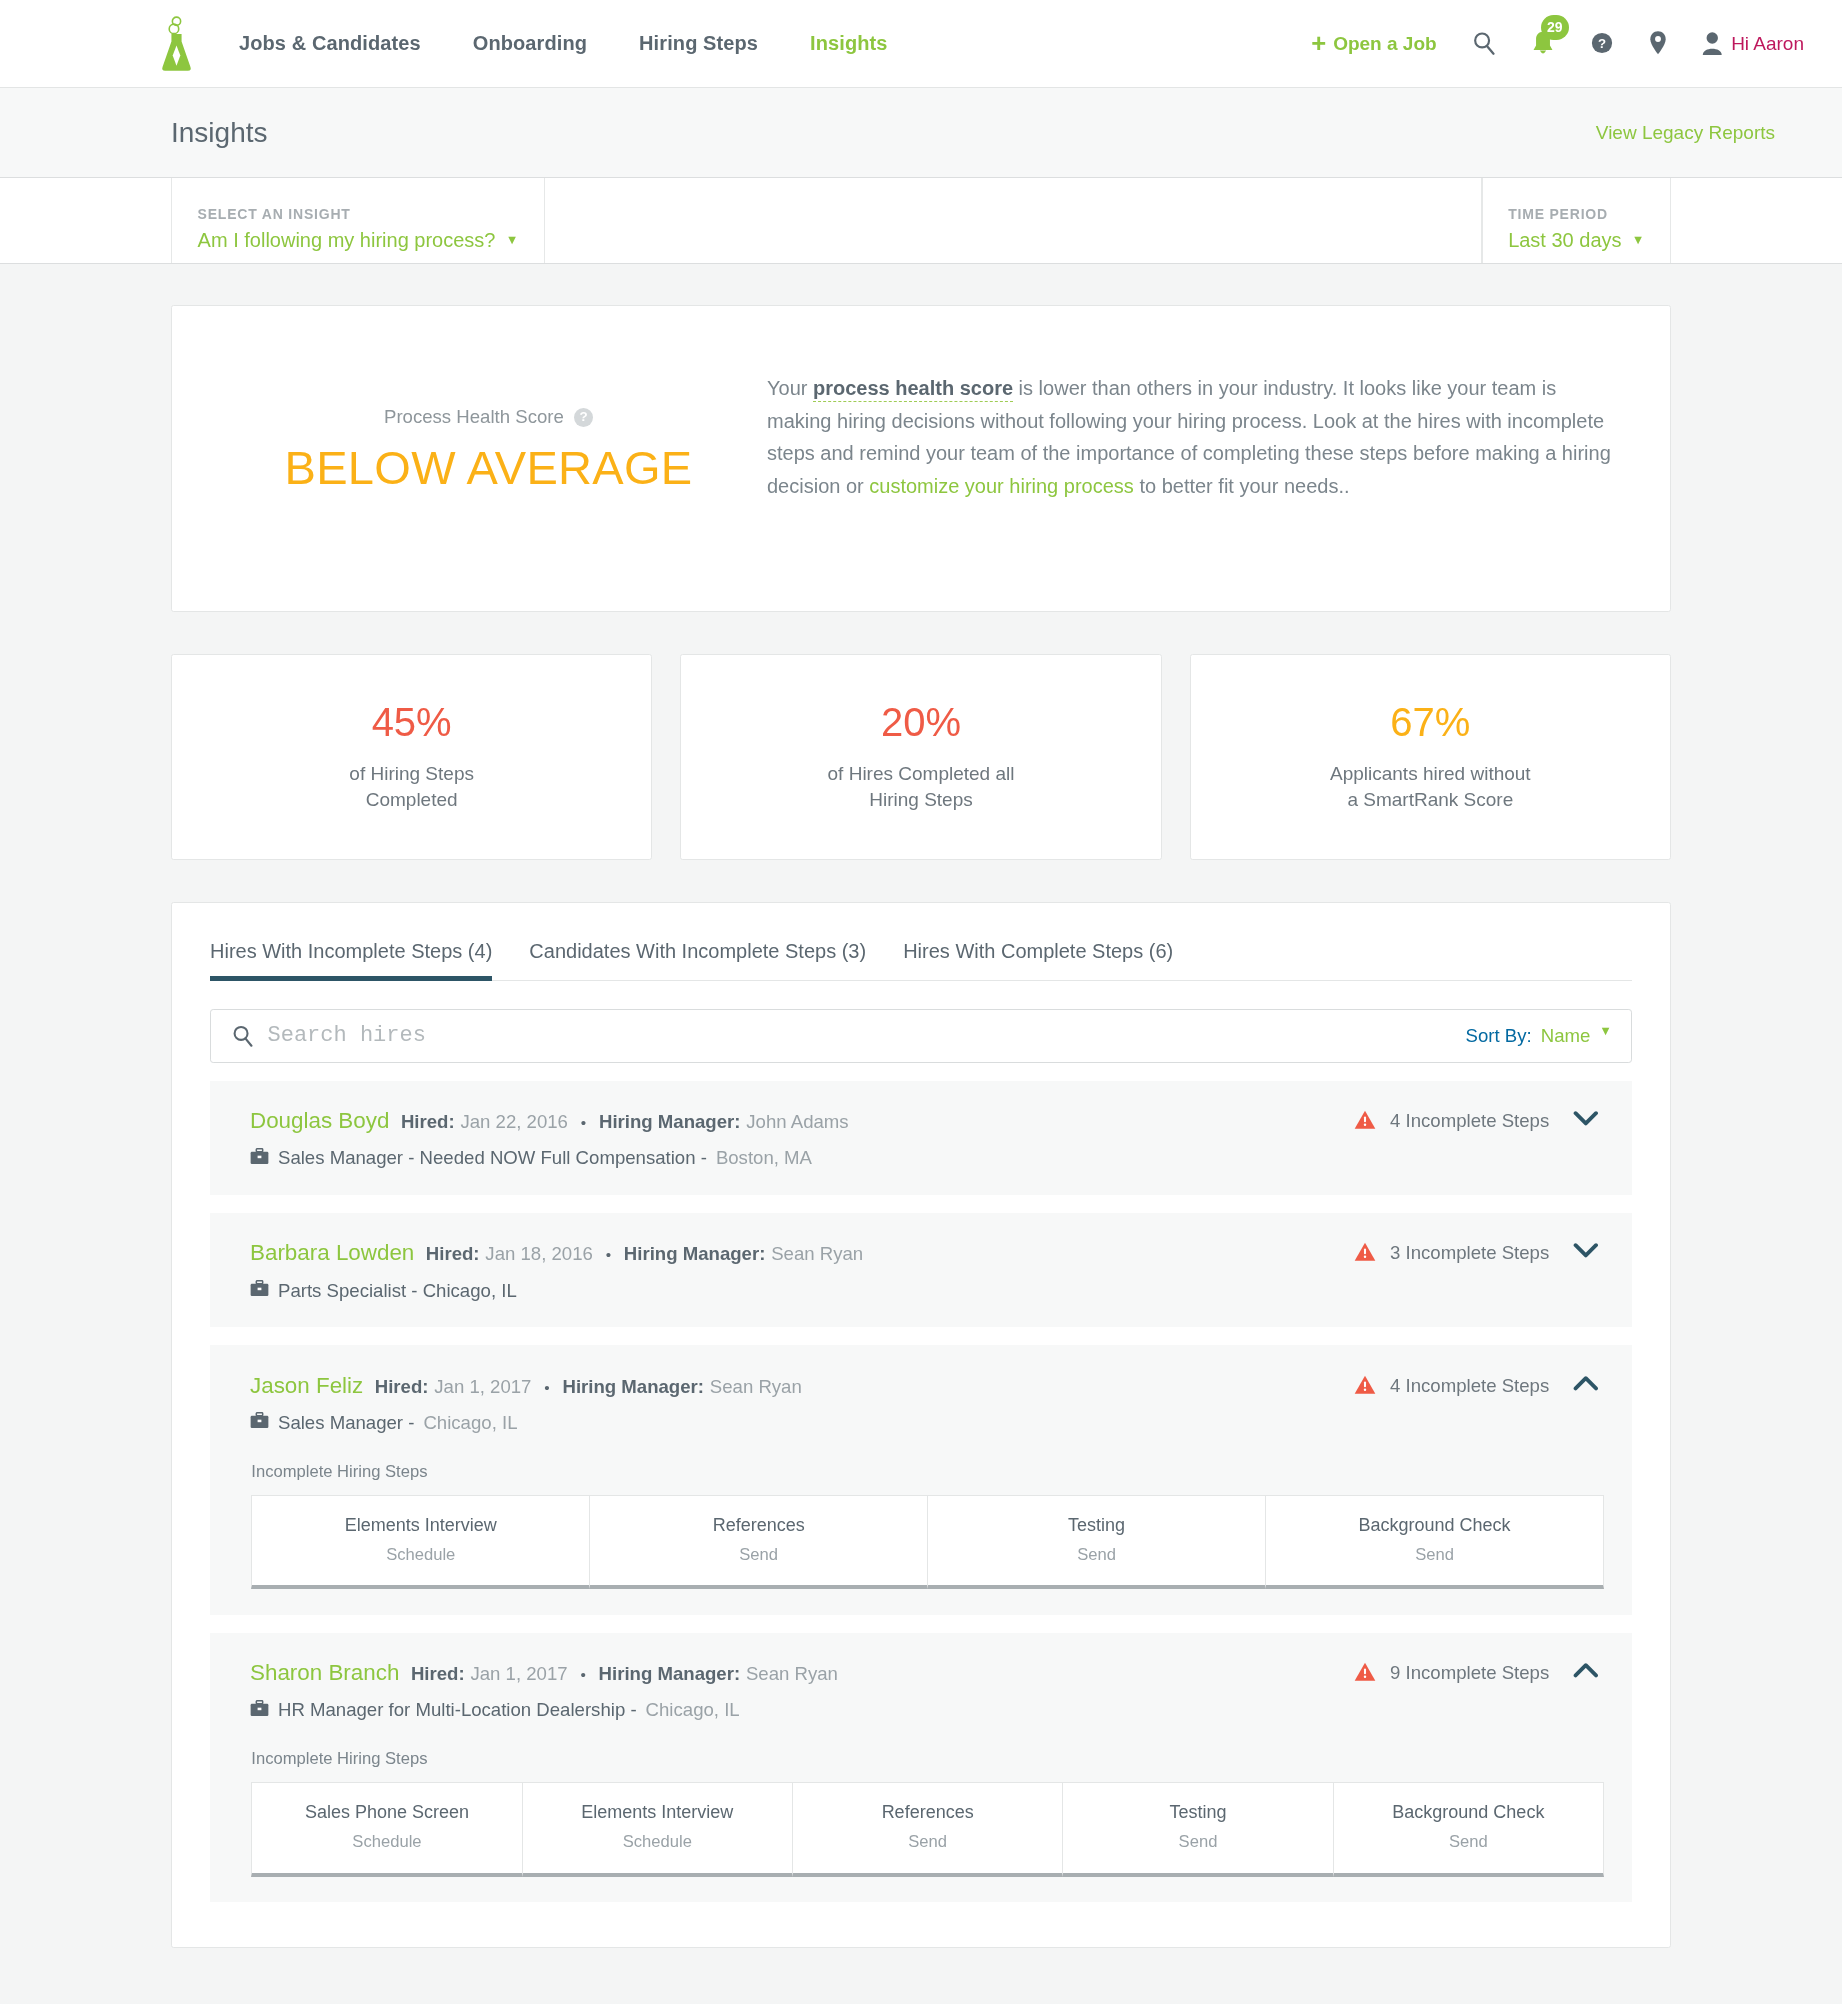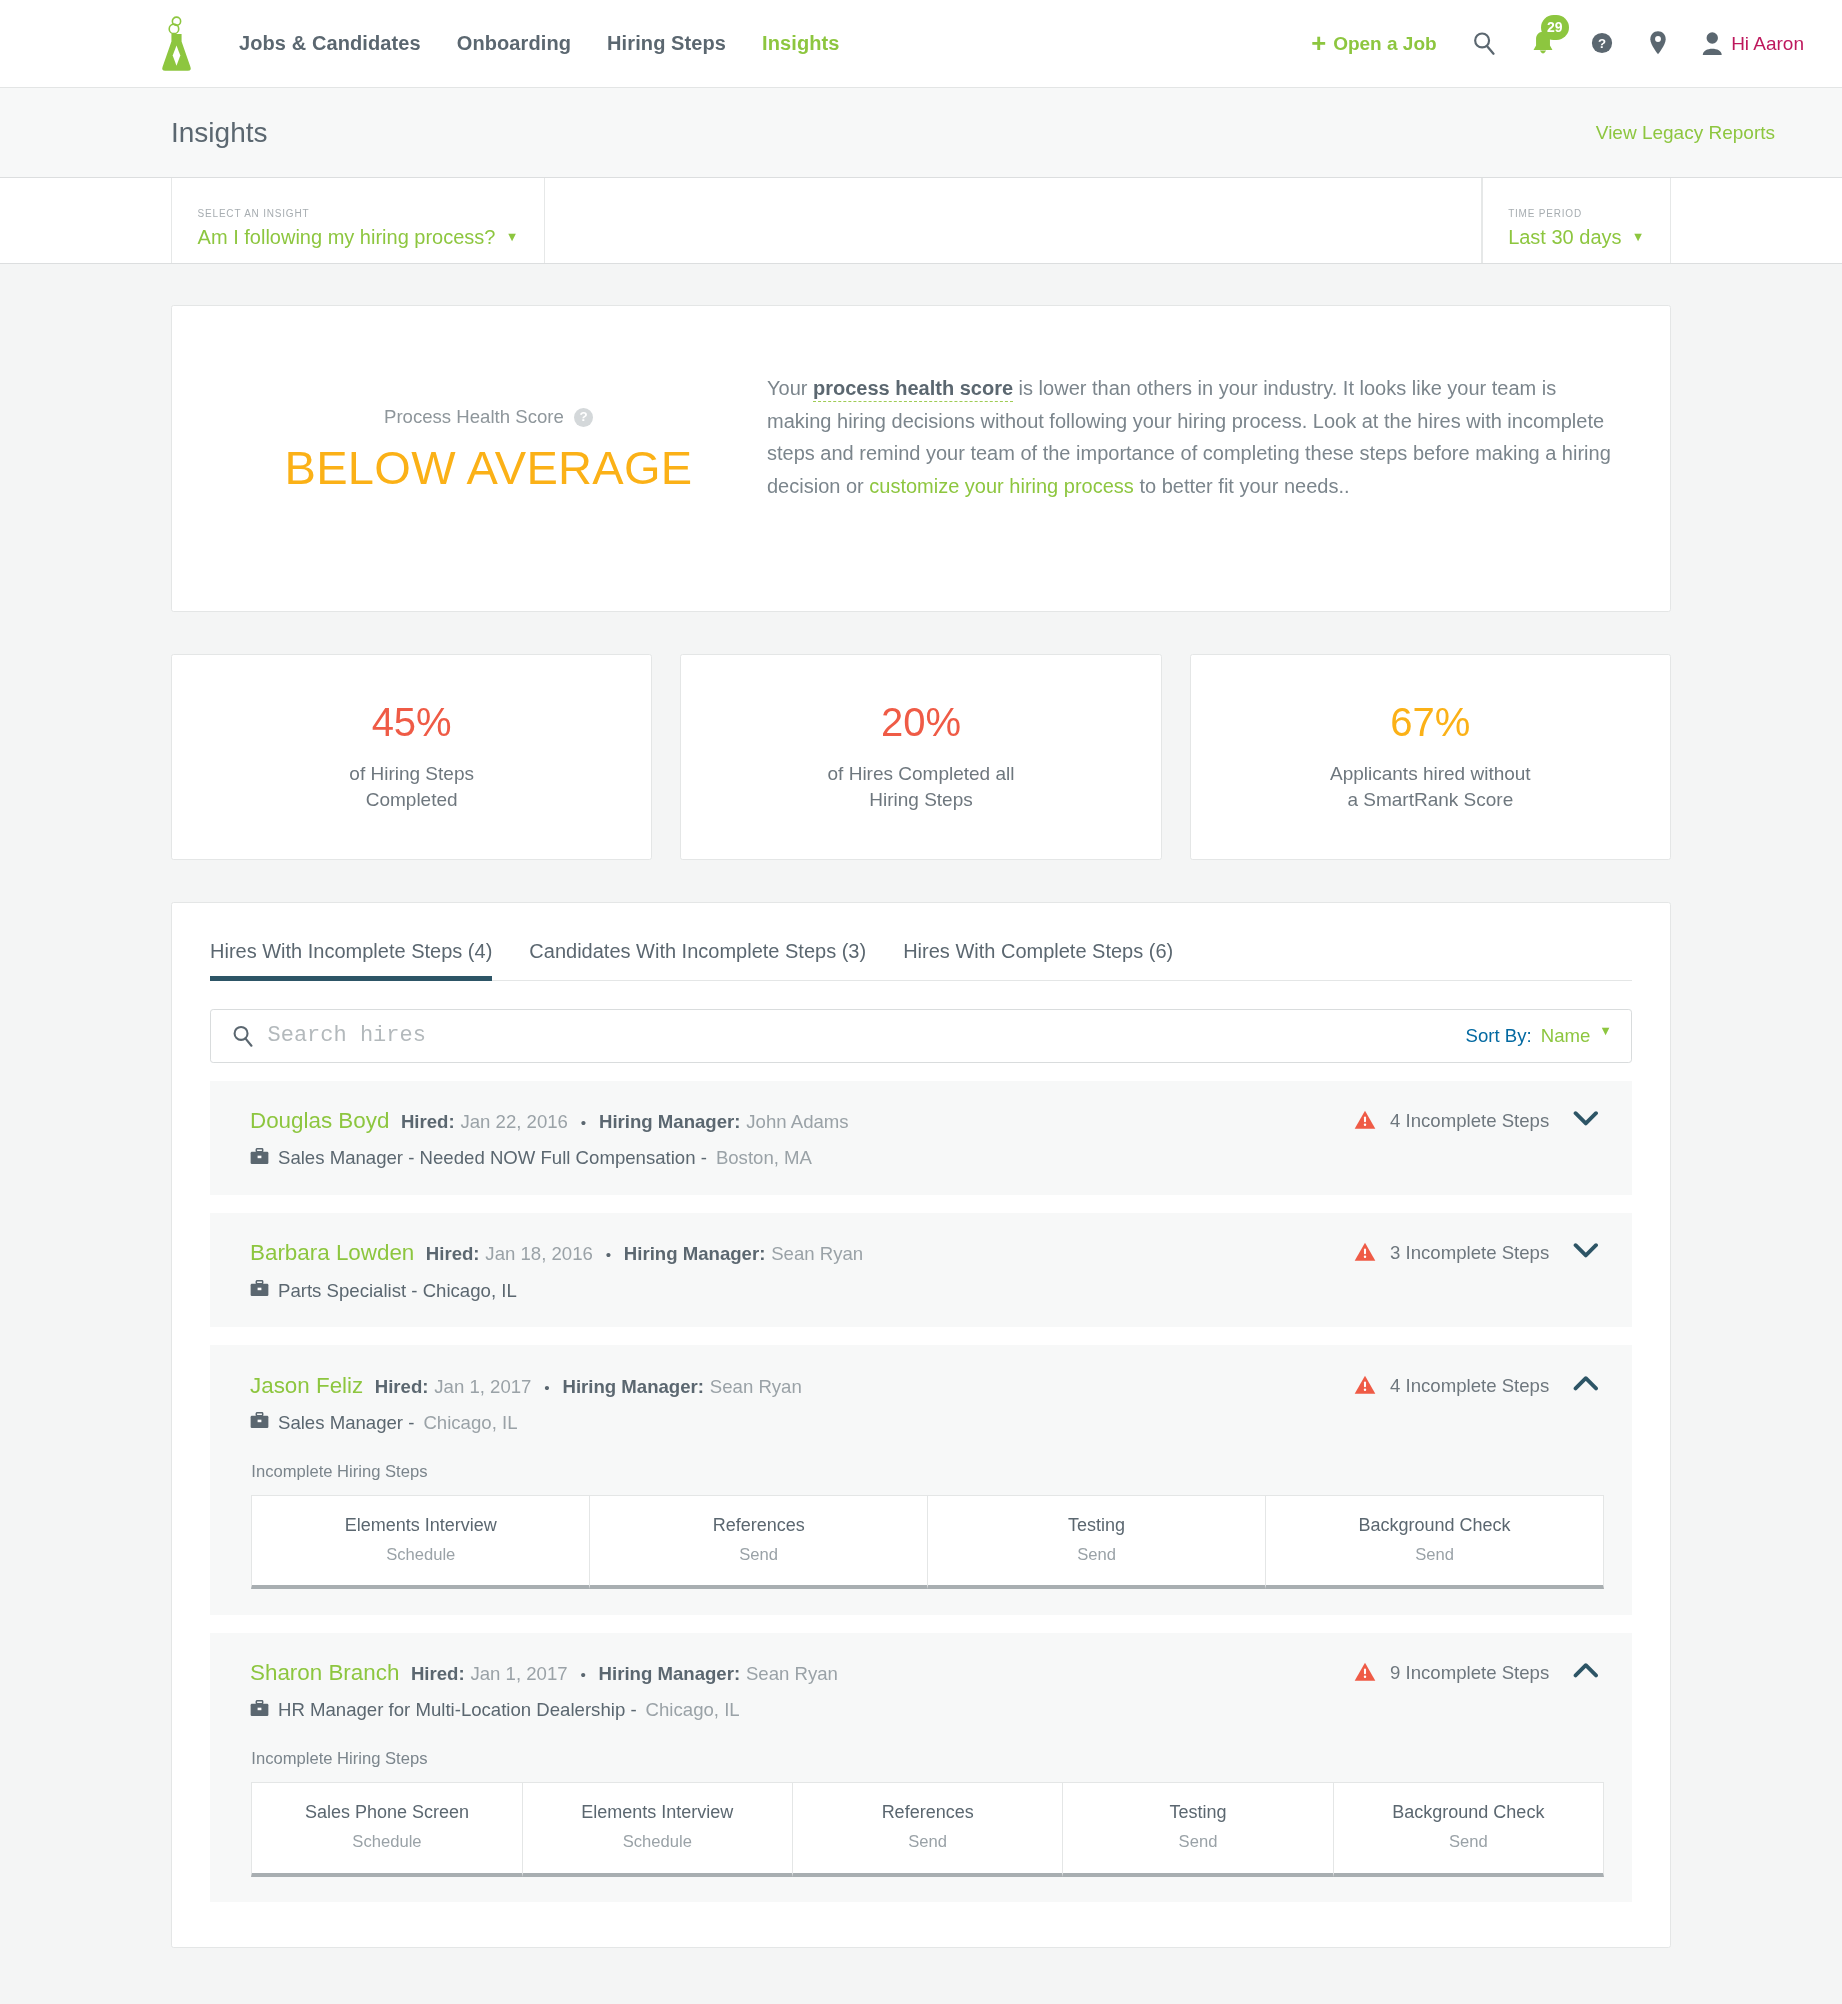--- a/index.html
+++ b/index.html
@@ -16,21 +16,21 @@
     height: 88px;
     background: #ffffff;
     border-bottom: 1.3px solid #e3e5e5;
     display: flex;
     align-items: center;
     padding: 0 38px 0 160px;
     position: relative;
   }
   .logo { width: 33px; height: 55px; position: relative; flex: 0 0 auto; }
   .logo svg { display: block; }
-  .nav-links { display: flex; align-items: center; gap: 36px; margin-left: 46px; }
+  .nav-links { display: flex; align-items: center; gap: 52px; margin-left: 46px; }
   .nav-link {
     font-size: 20px;
     color: #5b6770;
     font-weight: bold;
     letter-spacing: 0.1px;
     white-space: nowrap;
     cursor: pointer;
   }
   .nav-link.active { color: #8dc63f; }
   .nav-right {
@@ -82,22 +82,22 @@
   .filter-spacer { flex: 0 0 171px; }
   .filter-cell {
     border-left: 1.3px solid #e6e8e8;
     border-right: 1.3px solid #e6e8e8;
     padding: 16.6px 25.6px 0 25.6px;
     display: flex; flex-direction: column; justify-content: center;
     cursor: pointer;
   }
   .filter-cell.flexfill { flex: 1 1 auto; border-left: none; cursor: default; }
   .filter-label {
-    font-size: 10px; color: #a7adb1; letter-spacing: 0.8px;
-    text-transform: uppercase; margin-bottom: 7px;
+    font-size: 14px; color: #a7adb1; letter-spacing: 0.8px;
+    text-transform: uppercase; margin-bottom: 7px; font-weight: bold;
   }
   .filter-value {
     font-size: 20px; color: #8dc63f;
     display: flex; align-items: center; gap: 10.2px; white-space: nowrap;
   }
   .caret-down { font-size: 12.8px; line-height: 1; }
   .filter-tail { flex: 0 0 171px; }
 
   
   .content { padding: 0 171px; }

